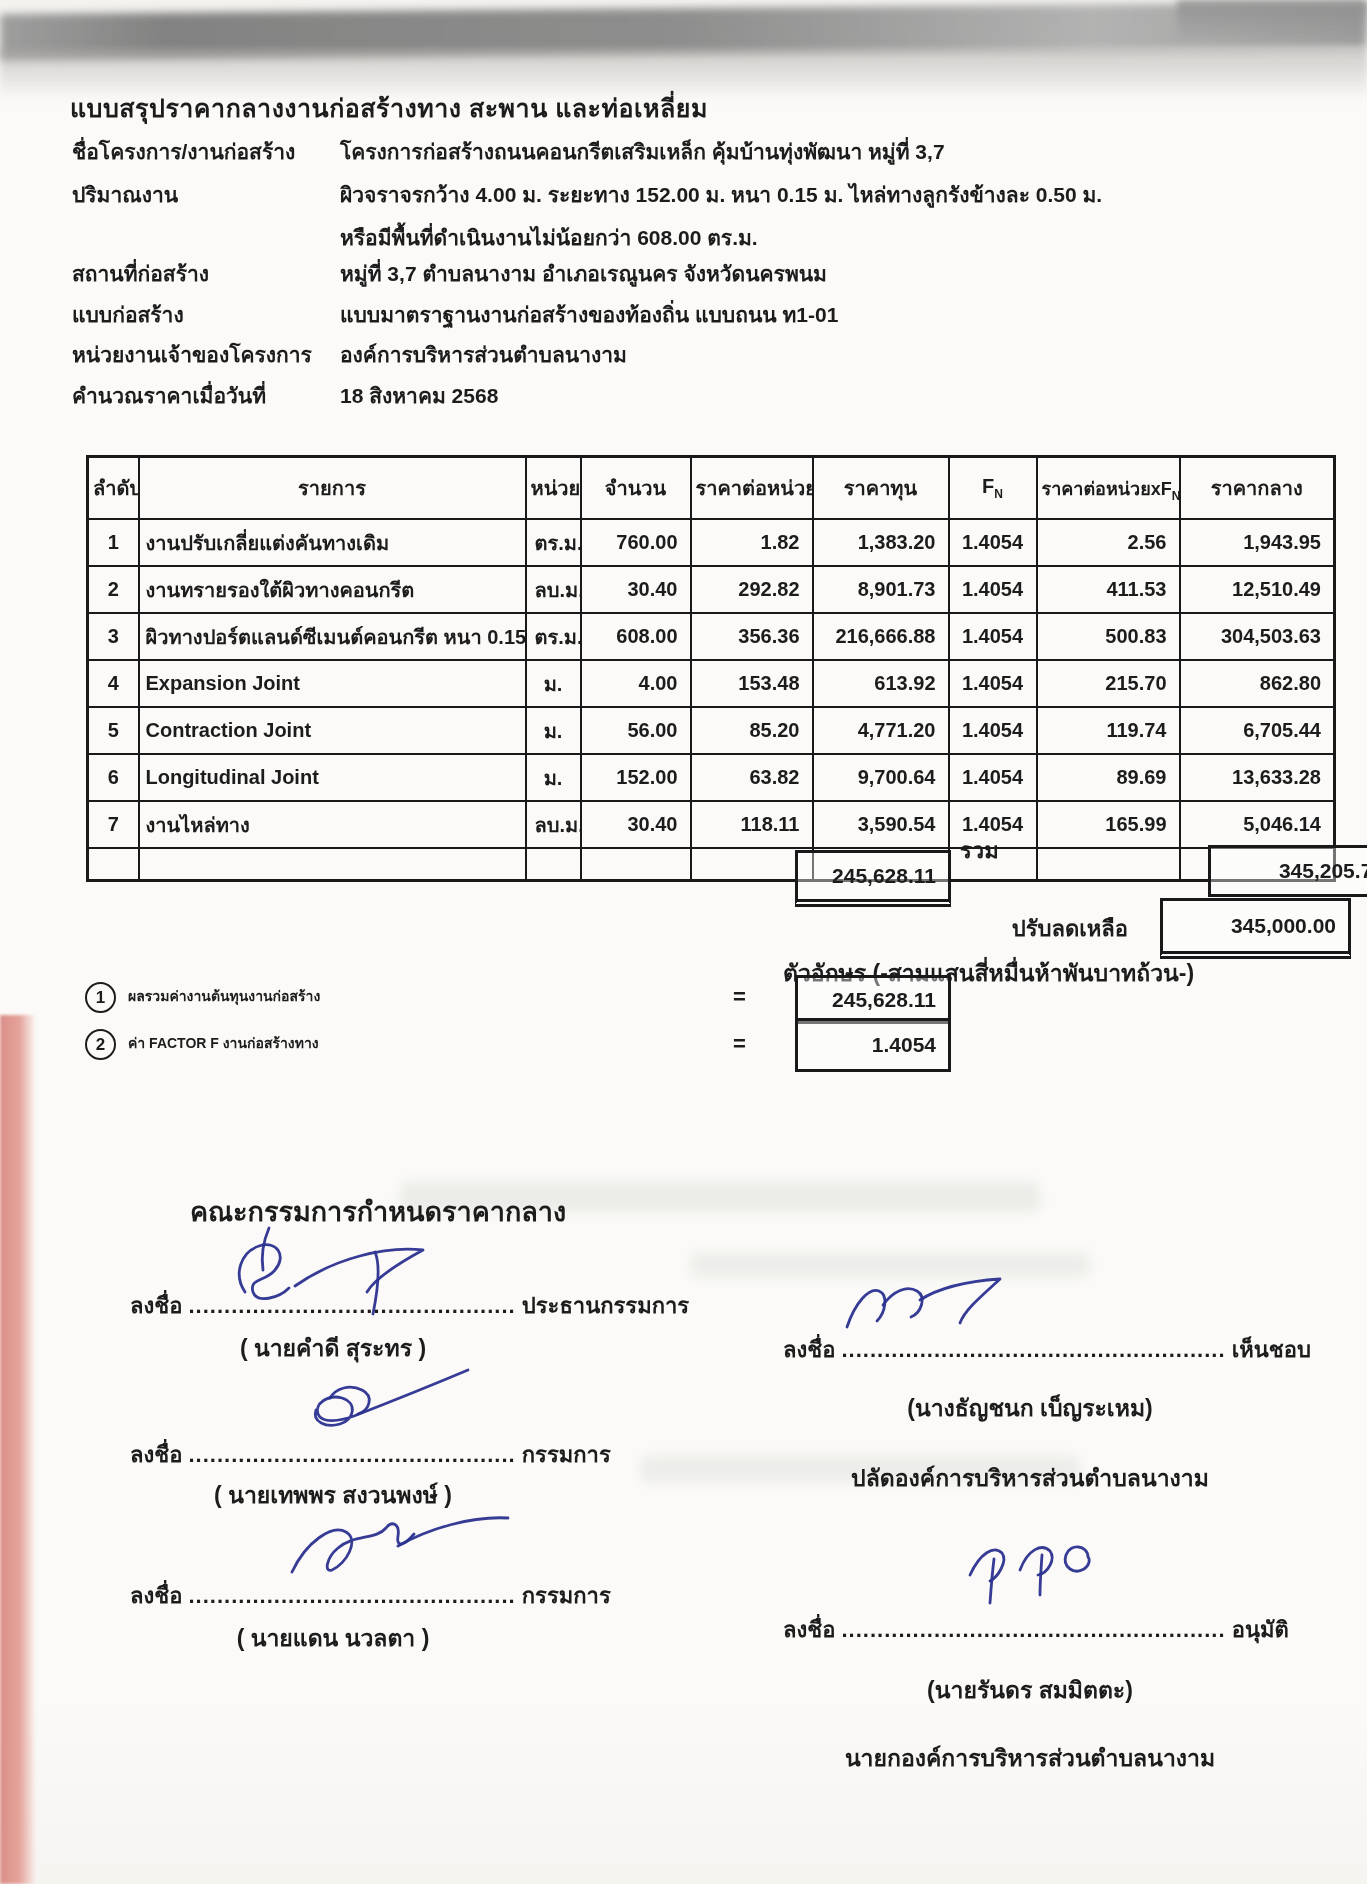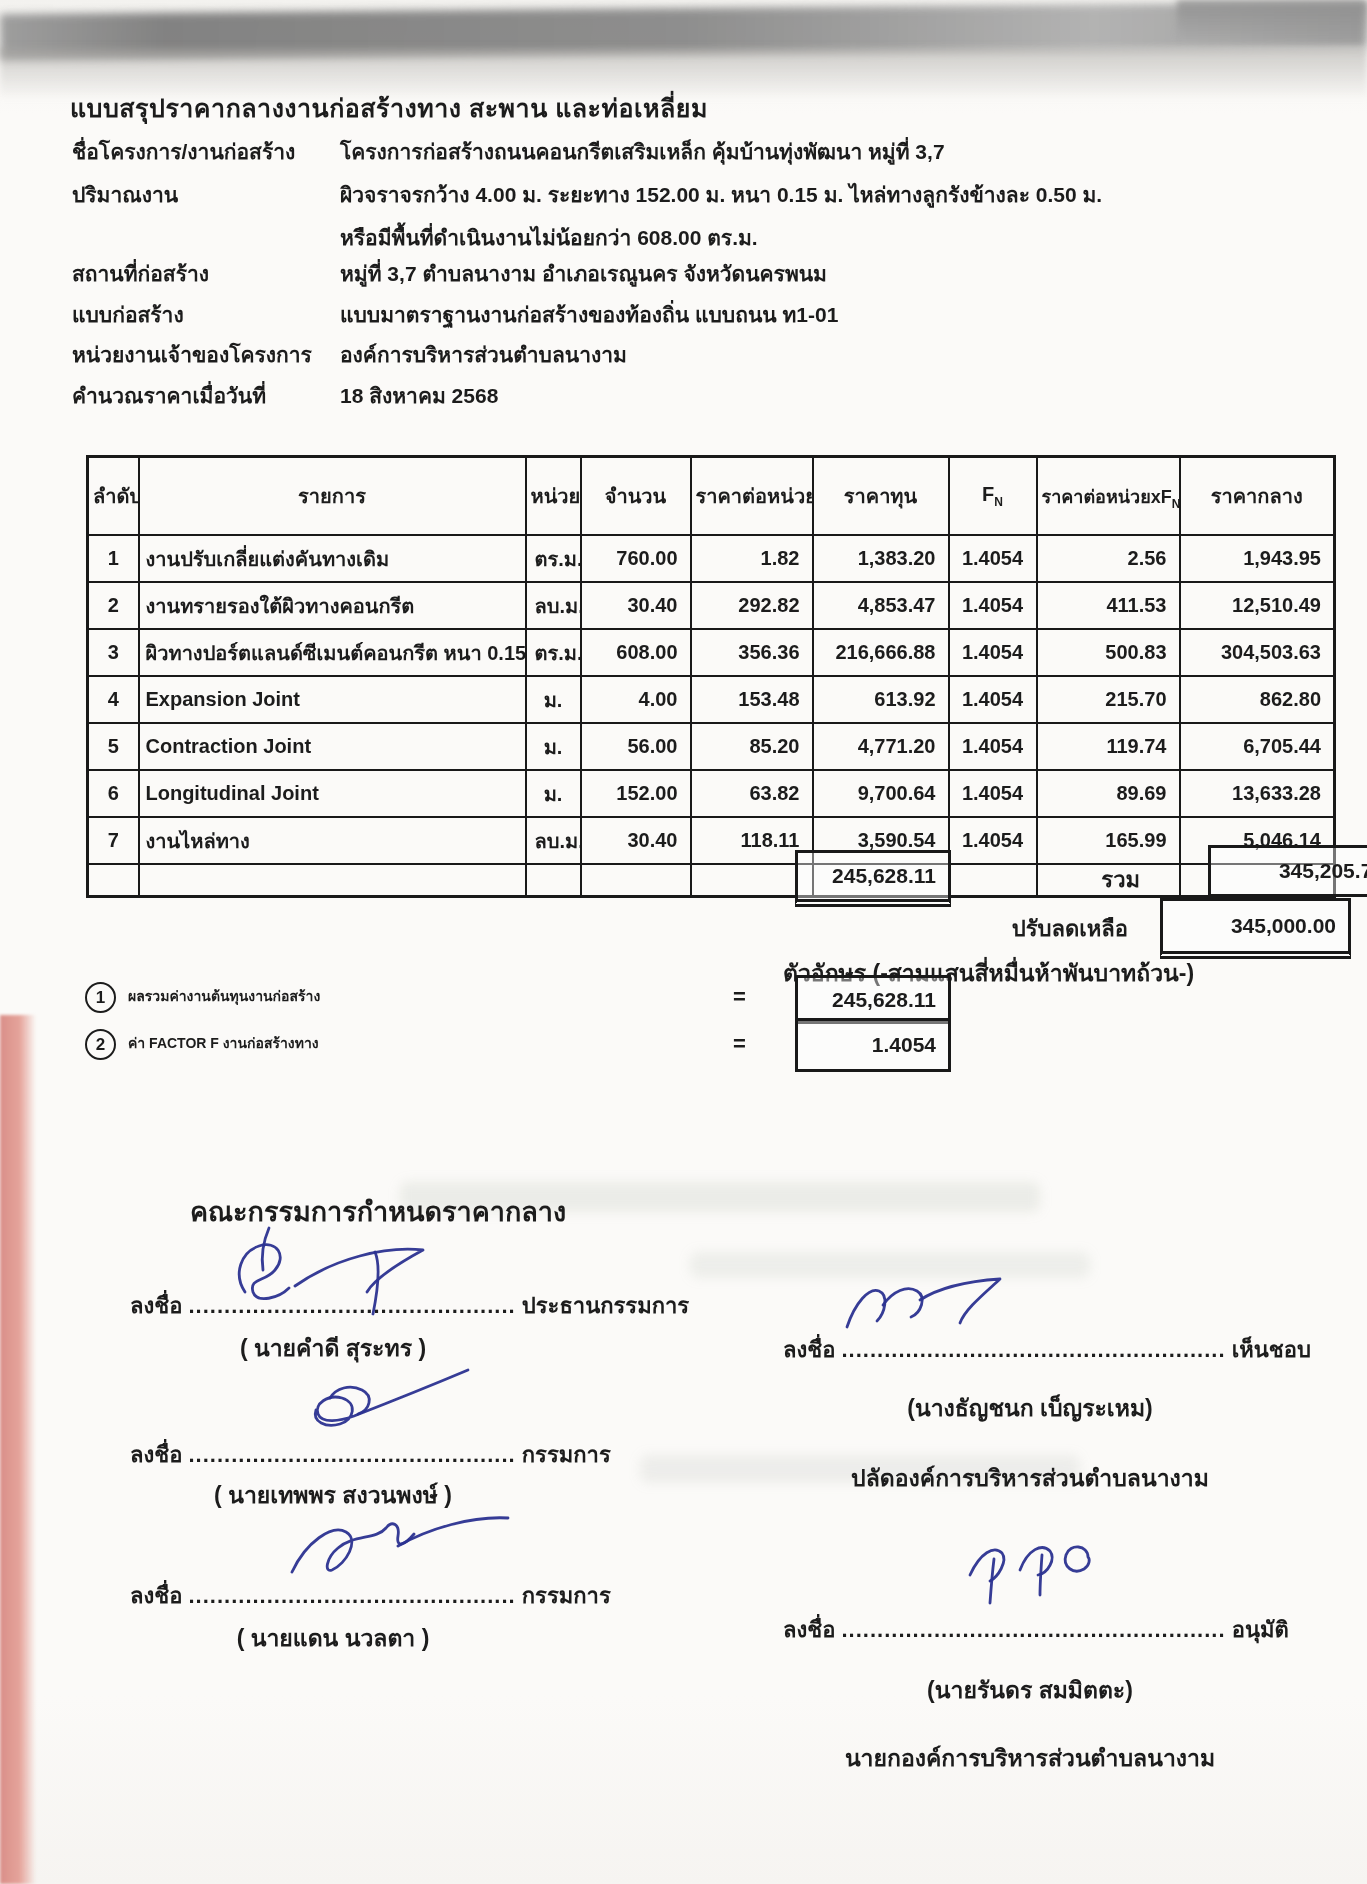--- a/index.html
+++ b/index.html
@@ -30,21 +30,21 @@
   .title{position:absolute;left:70px;top:88px;width:1060px;
     font-size:25px;font-weight:700;letter-spacing:.5px;}
   .lbl{position:absolute;left:72px;font-size:21px;font-weight:700;white-space:nowrap;}
   .val{position:absolute;left:340px;font-size:21px;font-weight:700;white-space:nowrap;text-align:center;}
   
   .cost-table{position:absolute;left:86px;top:455px;width:1247px;
     border-collapse:collapse;table-layout:fixed;font-size:20px;font-weight:700;
     border:3px solid #191919;}
   .cost-table th,.cost-table td{border:2px solid #191919;padding:0 8px;height:45px;
     overflow:hidden;white-space:nowrap;}
-  .cost-table thead th{height:44px;text-align:center;font-size:20px;padding:16px 4px;}
+  .cost-table thead th{height:44px;text-align:center;font-size:20px;padding:8px 4px;}
   .cost-table sub{font-size:12px;}
   .cost-table td.a-c{text-align:center;}
   .cost-table td.a-l{text-align:left;padding-left:6px;}
   .cost-table td.a-r{text-align:right;padding-right:12px;}
   .cost-table tbody tr:last-child td{height:30px;}
   
   .sbox{position:absolute;border:3px solid #191919;font-size:21px;font-weight:700;
     display:flex;align-items:center;justify-content:flex-end;padding-right:12px;background:rgba(255,255,255,.4);}
   .dbl{border-bottom:8px double #191919;}
   .sumlbl{position:absolute;font-size:22px;font-weight:700;white-space:nowrap;}
@@ -132,21 +132,21 @@
           <td class="a-c">1.4054</td>
           <td class="a-r">2.56</td>
           <td class="a-r">1,943.95</td>
         </tr>
         <tr>
           <td class="a-c">2</td>
           <td class="a-l">งานทรายรองใต้ผิวทางคอนกรีต</td>
           <td class="a-c">ลบ.ม.</td>
           <td class="a-r">30.40</td>
           <td class="a-r">292.82</td>
-          <td class="a-r">4,853.47</td>
+          <td class="a-r">8,901.73</td>
           <td class="a-c">1.4054</td>
           <td class="a-r">411.53</td>
           <td class="a-r">12,510.49</td>
         </tr>
         <tr>
           <td class="a-c">3</td>
           <td class="a-l">ผิวทางปอร์ตแลนด์ซีเมนต์คอนกรีต หนา 0.15</td>
           <td class="a-c">ตร.ม.</td>
           <td class="a-r">608.00</td>
           <td class="a-r">356.36</td>
@@ -207,21 +207,21 @@
           <td class="a-r"></td>
           <td class="a-r"></td>
           <td class="a-c"></td>
           <td class="a-r"></td>
           <td class="a-r"></td>
         </tr>
       </tbody>
   </table>
 
   <div class="sbox dbl" style="left:795px;top:850px;width:138px;height:46px">245,628.11</div>
-  <div class="sumlbl" style="left:960px;top:862px;width:180px;text-align:right">รวม</div>
+  <div class="sumlbl" style="left:960px;top:833px;width:180px;text-align:left">รวม</div>
   <div class="sbox" style="left:1208px;top:845px;width:173px;height:46px">345,205.73</div>
   <div class="sumlbl" style="left:940px;top:911px;width:188px;text-align:right">ปรับลดเหลือ</div>
   <div class="sbox dbl" style="left:1160px;top:898px;width:173px;height:50px">345,000.00</div>
   <div class="inwords">ตัวอักษร (-สามแสนสี่หมื่นห้าพันบาทถ้วน-)</div>
 
   <div class="fnum" style="left:85px;top:982px">1</div>
   <div class="flabel" style="top:985px">ผลรวมค่างานต้นทุนงานก่อสร้าง</div>
   <div class="feq" style="top:984px">=</div>
   <div class="sbox" style="left:795px;top:975px;width:138px;height:43px">245,628.11</div>
 

